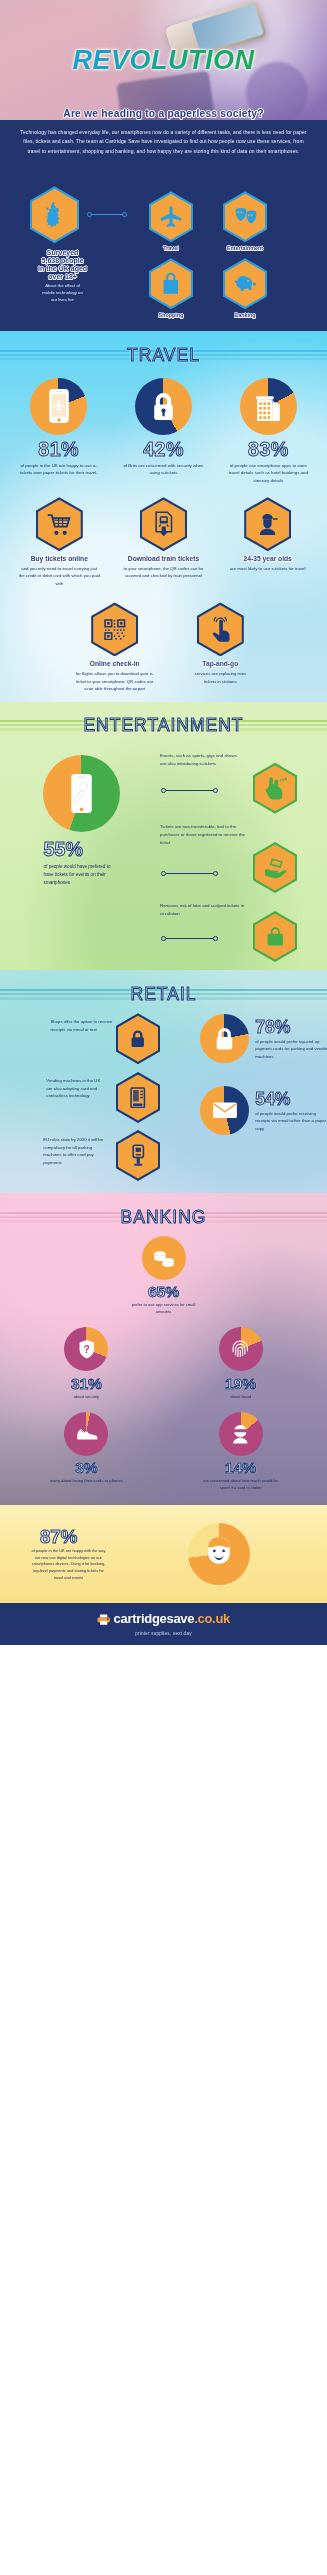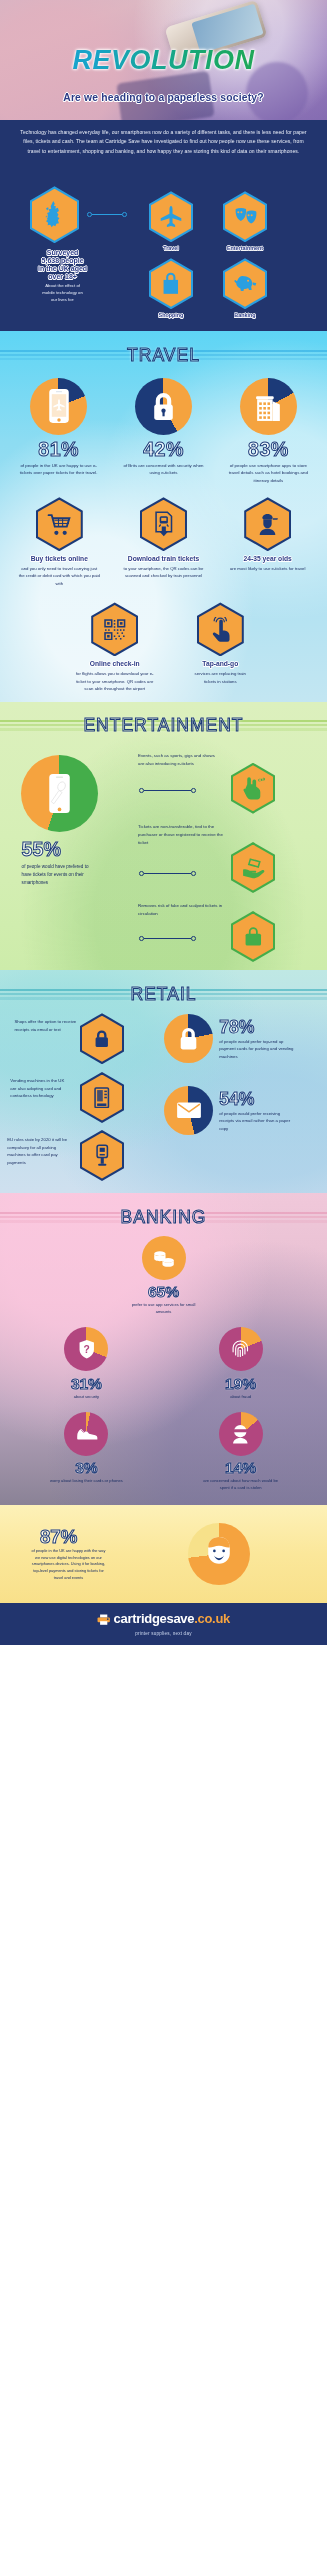--- a/index.html
+++ b/index.html
@@ -58,21 +58,21 @@
     position: absolute; left: 0; right: 0; top: 47px;
     text-align: center;
     font-size: 27px; line-height: 1; font-weight: 700; font-style: italic;
     letter-spacing: 0.5px;
     background: linear-gradient(90deg,#1aa6dd 0%, #18a3c6 30%, #17a86e 62%, #2ca63b 100%);
     -webkit-background-clip: text; background-clip: text; color: transparent;
     text-shadow: 0 0 0 rgba(0,0,0,0);
     filter: drop-shadow(0 0 1px #fff) drop-shadow(0 0 1.5px #fff);
   }
   .hero h3 {
-    position: absolute; left: 0; right: 0; top: 92px;
+    position: absolute; left: 0; right: 0; top: 108px;
     text-align: center;
     font-size: 10.3px; font-weight: 700; color: #2c3b86;
     text-shadow: -0.5px -0.5px 0 #fff, 0.5px -0.5px 0 #fff, -0.5px 0.5px 0 #fff, 0.5px 0.5px 0 #fff,
                  0 1px 0 #fff, 0 -1px 0 #fff, 1px 0 0 #fff, -1px 0 0 #fff;
     letter-spacing: 0.2px;
   }
 
   
   .intro {
     background: #22356e;
@@ -177,21 +177,21 @@
 
   
   .ent {
     background:
       radial-gradient(ellipse at 50% 80%, rgba(120,190,100,.30) 0 30%, rgba(120,190,100,0) 62%),
       linear-gradient(180deg,#dcf0bd 0%, #d6efb6 50%, #cdecaa 100%);
     position: relative; padding-bottom: 13.4px; overflow:hidden;
   }
   .ent .banner h2 { -webkit-text-stroke: 1px #1c3a78; }
   .ent .stripes i { background: #8cc63f; }
-  .entgrid { position: relative; padding: 3.1px 12.4px 0; }
+  .entgrid { position: relative; padding: 3.1px 12.4px 0; margin-left: 22px; }
   .ent-donut { width: 77px; height: 77px; border-radius:50%; position:relative; margin-left: 3.1px;}
   .ent-big {
     font-size: 19.6px; font-weight:700; color: transparent; -webkit-text-stroke:1px #1c3a78;
     text-shadow: 0 0 2.1px #fff; margin: 5.2px 0 2.1px 4.1px;
   }
   .ent-desc { font-size:4.6px; line-height:1.75; color:#1c2f63; width: 72px; margin-left: 4.1px;}
   .ent-note { font-size:4.4px; line-height:1.8; color:#1c2f63; }
   .hex-g { width:44px; height:51px; background:#44ad4a;
     clip-path: polygon(50% 0%, 100% 25%, 100% 75%, 50% 100%, 0% 75%, 0% 25%);
     display:flex; align-items:center; justify-content:center; }
@@ -609,21 +609,21 @@
   <section class="retail">
     <div class="banner">
       <div class="stripes">
         <i></i>
           <i style="opacity:.35"></i>
           <i style="opacity:.2"></i>
       </div>
       <h2>RETAIL</h2>
     </div>
 
-    <div style="position:relative; height:170px;">
+    <div style="position:relative; height:170px;margin-left:36px;">
 
       <div style="position:absolute; left:14.4px; top:8.2px; width:62px;" class="rtext">Shops offer the option to receive receipts via email or text</div>
       <div style="position:absolute; left:80px; top:3.1px;">
         <div class="hex-t">
             <span>
           <svg width="17.5" height="19.6" viewBox="0 0 34 38">
             <path fill="none" stroke="#1c3a78" stroke-width="4.5" d="M10 17v-5a7 7 0 0114 0v5"></path>
             <rect x="5" y="16" width="24" height="19" rx="3" fill="#1c3a78"></rect>
           </svg>
         </span>

